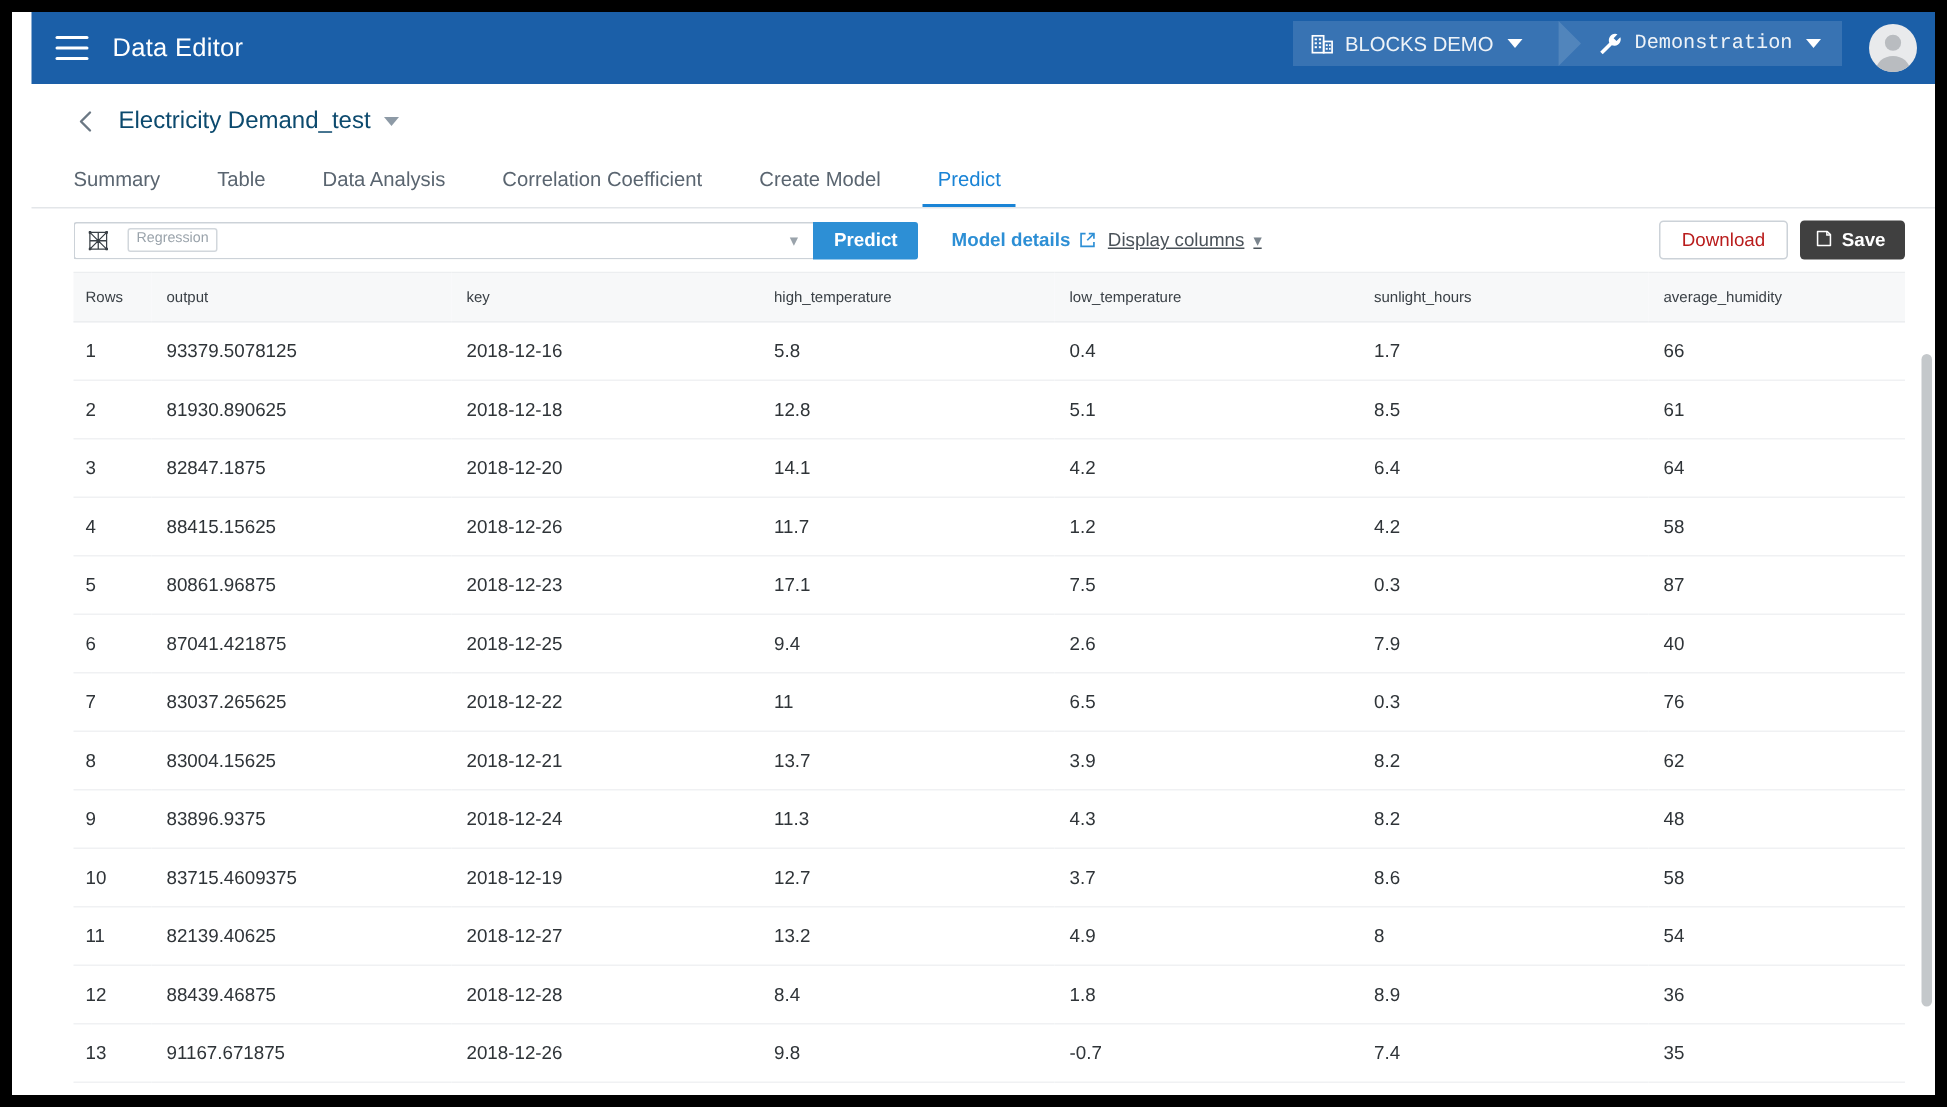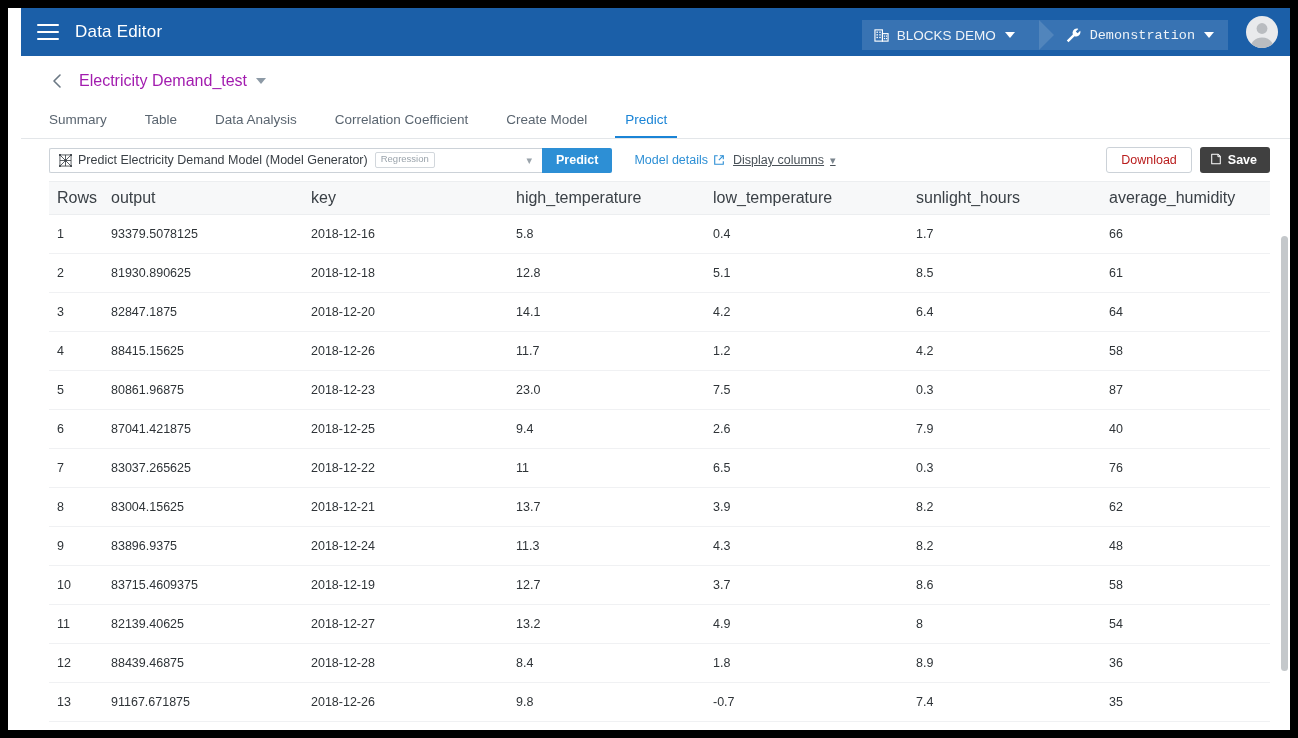--- a/index.html
+++ b/index.html
@@ -32,21 +32,21 @@
   }
   .hamburger {
     width: 22px; height: 16px;
     display: flex; flex-direction: column; justify-content: space-between;
     cursor: pointer; margin-right: 16px;
   }
   .hamburger span { display:block; height: 2px; background: #ffffff; border-radius: 1px; }
   .app-title { font-size: 17px; letter-spacing: .2px; }
   .topbar-spacer { flex: 1 1 auto; }
 
-  .crumb-group { display: flex; align-items: flex-end; height: 36px; margin-right: 10px; }
+  .crumb-group { display: flex; align-items: flex-start; height: 36px; margin-right: 10px; }
   .crumb {
     position: relative;
     background: rgba(255,255,255,0.13);
     height: 30px;
     display: flex; align-items: center;
     padding: 0 14px 0 12px;
     font-size: 13.5px;
     color: #eef3f8;
     cursor: pointer;
     white-space: nowrap;
@@ -77,21 +77,21 @@
     overflow: hidden; cursor: pointer; flex: 0 0 32px;
   }
 
   
   .page-head { padding: 0 0 0 28px; flex: 0 0 auto; }
   .title-row { display: flex; align-items: center; height: 44px; padding-top: 6px; }
   .back-chevron {
     width: 16px; height: 16px; margin-right: 14px; cursor: pointer;
     display: flex; align-items: center; justify-content: center;
   }
-  .doc-title { font-size: 16px; color: #a21caf; }
+  .doc-title { font-size: 16px; color: #0c4a6e; }
   .title-caret {
     display: inline-block; margin-left: 9px;
     width: 0; height: 0;
     border-left: 5px solid transparent;
     border-right: 5px solid transparent;
     border-top: 6px solid #8d9aa6;
     cursor: pointer;
   }
 
   .tabs { display: flex; align-items: flex-end; height: 38px; position: relative; }
@@ -135,21 +135,21 @@
   .sel-chev { color: #9aa3ab; font-size: 11px; padding-right: 2px; }
   .predict-btn {
     height: 25px; background: #2d8fd5; color: #fff;
     border: none; font-size: 12.5px; font-weight: bold;
     padding: 0 14px; cursor: pointer;
     font-family: "Liberation Sans", sans-serif;
     border-radius: 0 2px 2px 0;
   }
   .link-model {
     margin-left: 22px; font-size: 12.5px; color: #2d8fd5;
-    cursor: pointer; display: flex; align-items: center; white-space: nowrap;
+    cursor: pointer; display: flex; align-items: center; white-space: nowrap; font-weight: bold;
   }
   .ext-icon { margin-left: 5px; display: inline-flex; }
   .disp-cols {
     margin-left: 8px; font-size: 12.5px; color: #4a5259;
     cursor: pointer; display: flex; align-items: center; white-space: nowrap; text-decoration: underline;
   }
   .disp-chev { margin-left: 6px; color: #7b858e; font-size: 11px; }
   .tb-spacer { flex: 1 1 auto; }
   .dl-btn {
     height: 26px; background: #fff; border: 1px solid #ccd2d8;
@@ -163,21 +163,21 @@
     padding: 0 13px 0 10px; cursor: pointer;
     display: inline-flex; align-items: center; gap: 6px;
     font-family: "Liberation Sans", sans-serif;
   }
 
   
   .table-wrap { flex: 1 1 auto; padding: 0 20px 0 28px; overflow: hidden; position: relative; }
   table { width: 100%; border-collapse: collapse; table-layout: fixed; }
   thead th {
     background: #f7f8f9; text-align: left; font-weight: normal;
-    font-size: 16px; color: #3a4046;
+    font-size: 10px; color: #3a4046;
     height: 33px; padding: 0 0 0 10px;
     border-top: 1px solid #eceef0;
     border-bottom: 1px solid #eceef0;
   }
   thead th:first-child { padding-left: 8px; }
   tbody td {
     font-size: 12.5px; color: #2f3438;
     height: 39px; padding: 0 0 0 10px;
     border-bottom: 1px solid #f0f1f3;
     white-space: nowrap; overflow: hidden; text-overflow: ellipsis;
@@ -293,21 +293,20 @@
       <span class="mesh-icon">
         <svg width="13" height="13" viewBox="0 0 14 14">
           <path d="M1 1 L13 13 M13 1 L1 13 M7 1 L7 13 M1 7 L13 7 M1 1 L13 1 M1 13 L13 13 M1 1 L1 13 M13 1 L13 13" stroke="#3a4046" stroke-width="0.9" fill="none"></path>
           <circle cx="1" cy="1" r="1.1" fill="#3a4046"></circle>
           <circle cx="13" cy="1" r="1.1" fill="#3a4046"></circle>
           <circle cx="1" cy="13" r="1.1" fill="#3a4046"></circle>
           <circle cx="13" cy="13" r="1.1" fill="#3a4046"></circle>
           <circle cx="7" cy="7" r="1.1" fill="#3a4046"></circle>
         </svg>
       </span>
-      <span class="model-name">Predict Electricity Demand Model (Model Generator)</span>
       <span class="badge">Regression</span>
       <span class="sel-spacer"></span>
       <span class="sel-chev">▾</span>
     </div>
 
     <button class="predict-btn">Predict</button>
 
     <div class="link-model">
       <span>Model details</span>
       <span class="ext-icon">
@@ -395,21 +394,21 @@
             <td>2018-12-26</td>
             <td>11.7</td>
             <td>1.2</td>
             <td>4.2</td>
             <td>58</td>
           </tr>
           <tr>
             <td>5</td>
             <td>80861.96875</td>
             <td>2018-12-23</td>
-            <td>23.0</td>
+            <td>17.1</td>
             <td>7.5</td>
             <td>0.3</td>
             <td>87</td>
           </tr>
           <tr>
             <td>6</td>
             <td>87041.421875</td>
             <td>2018-12-25</td>
             <td>9.4</td>
             <td>2.6</td>

